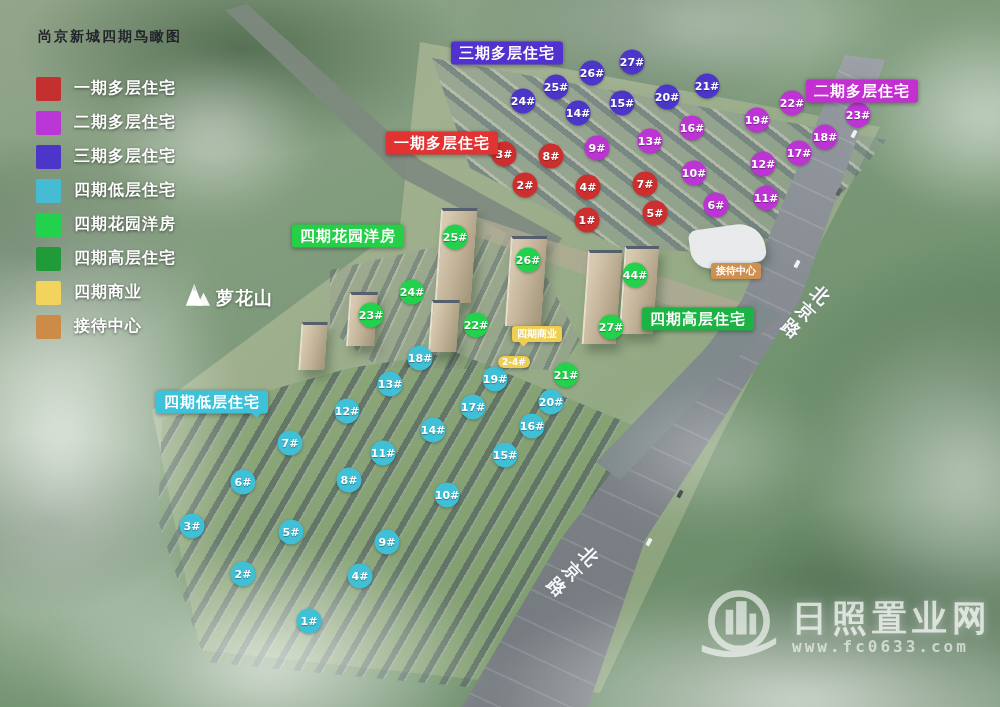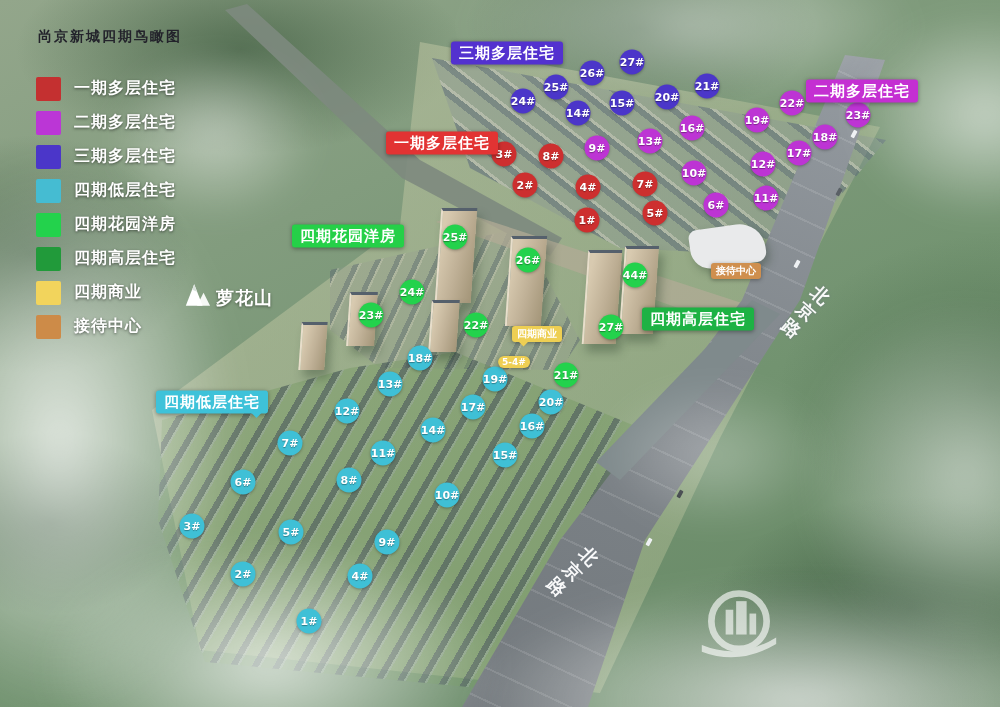--- a/index.html
+++ b/index.html
@@ -207,21 +207,21 @@
       <div class="marker" style="left: 309px; top: 621px; background: rgb(63, 192, 214);">1#</div>
     </div>
   <div class="layer" id="labels-layer">
       <div class="area-label" style="left: 507px; top: 53px; background: rgb(83, 49, 207);">三期多层住宅</div>
       <div class="area-label" style="left: 862px; top: 91px; background: rgb(196, 47, 210);">二期多层住宅</div>
       <div class="area-label" style="left: 442px; top: 143px; background: rgb(226, 51, 51);">一期多层住宅</div>
       <div class="area-label" style="left: 348px; top: 236px; background: rgb(37, 208, 72);">四期花园洋房</div>
       <div class="area-label" style="left: 698px; top: 319px; background: rgb(29, 178, 68);">四期高层住宅</div>
       <div class="area-label" style="left: 212px; top: 402px; background: rgb(62, 194, 217);">四期低层住宅<span class="tail br" style="background: rgb(62, 194, 217);"></span></div>
       <div class="area-label small" style="left: 537px; top: 334px; background: rgb(238, 207, 83);">四期商业<span class="tail bl" style="background: rgb(238, 207, 83);"></span></div>
-      <div class="area-label small oval" style="left: 514px; top: 362px; background: rgb(238, 207, 83);">5-4#</div>
+      <div class="area-label small oval" style="left: 514px; top: 362px; background: rgb(238, 207, 83);">2-4#</div>
       <div class="area-label small" style="left: 736px; top: 271px; background: rgb(207, 143, 78);">接待中心</div>
     </div>
 
   <div class="map-title">尚京新城四期鸟瞰图</div>
   <div class="legend" id="legend-rows">
       <div class="legend-row">
         <span class="legend-swatch" style="background: rgb(196, 48, 48);"></span>
         <span class="legend-label">一期多层住宅</span>
       </div>
       <div class="legend-row">
@@ -268,15 +268,19 @@
   <div class="watermark">
     <span>
       <svg width="82" height="82" viewBox="0 0 86 86" opacity="0.62">
         <circle cx="43" cy="39" r="29" fill="none" stroke="#ffffff" stroke-width="7"></circle>
         <rect x="29" y="27" width="8" height="26" fill="#ffffff"></rect>
         <rect x="40" y="18" width="11" height="35" fill="#ffffff"></rect>
         <rect x="54" y="31" width="7" height="22" fill="#ffffff"></rect>
         <path d="M4 64 Q 43 80 82 56 L 82 63 Q 43 86 4 71 Z" fill="#ffffff"></path>
       </svg>
     </span>
+    <span class="wm-text">
+      <div class="wm-name">日照置业网</div>
+      <div class="wm-url">www.fc0633.com</div>
+    </span>
   </div>
 
 </div>
 
 </body></html>

